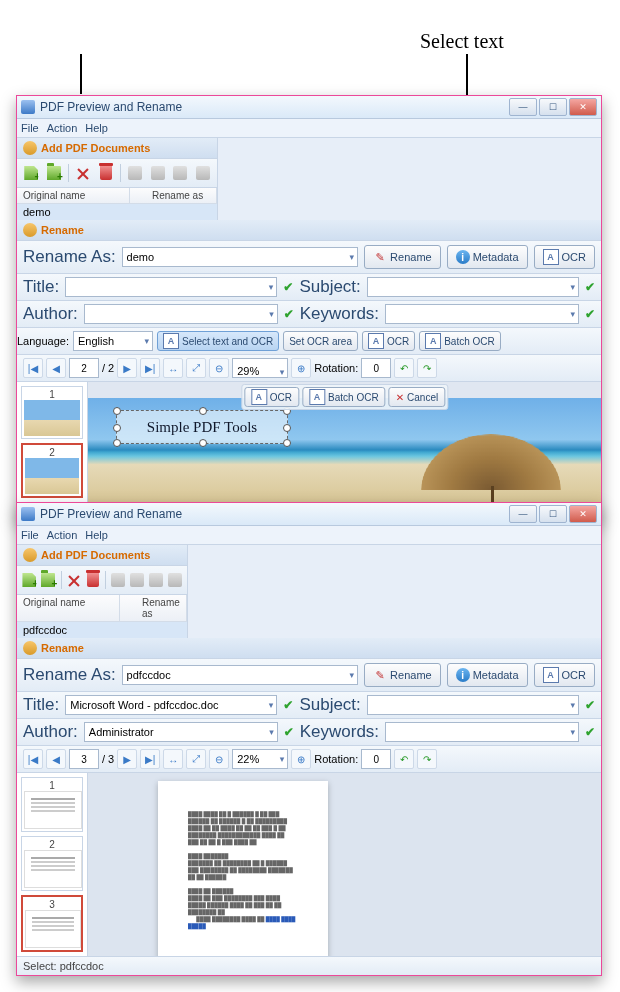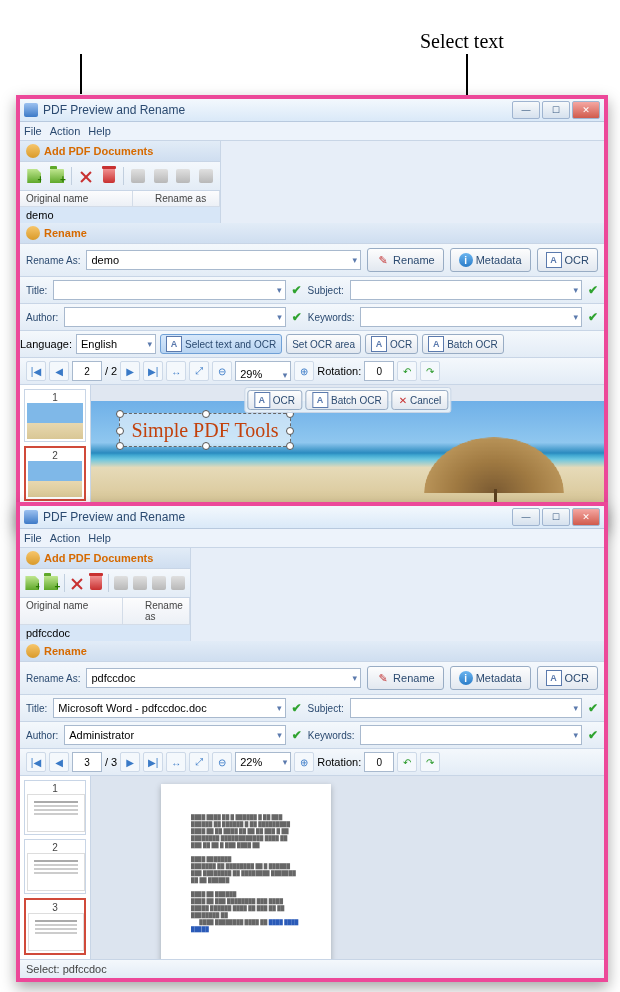--- a/index.html
+++ b/index.html
@@ -21,21 +21,21 @@
 }
 .callout-box {
   position: absolute;
   border: 3px solid #000;
   pointer-events: none;
 }
 .window {
   position: relative;
   width: 584px;
   margin: 0 auto;
-  border: 4px solid #ec4899;
+  border: 1px solid #ec4899;
   background: #eaf2fb;
   box-shadow: 0 6px 14px rgba(0,0,0,0.35);
 }
 .titlebar {
   height: 22px;
   background: linear-gradient(#f3f8fd,#dae9f8);
   display: flex;
   align-items: center;
   padding: 0 4px;
   border-bottom: 1px solid #b8c9de;
@@ -145,21 +145,21 @@
   background:#e7eef8;
 }
 .rename-row {
   background: linear-gradient(#f4f8fc,#e3ecf6);
   padding: 4px 6px;
   display:flex;
   align-items:center;
   gap:6px;
   border-bottom:1px solid #c8d5e6;
 }
-.rename-row label, .meta-row label { font-size:10px; color:#2b4a70; white-space:nowrap; }
+.rename-row label, .meta-row label { font-size:17px; color:#2b4a70; white-space:nowrap; }
 .combo {
   height:18px;
   border:1px solid #a8b9ce;
   background:#fff;
   font-size:11px;
   display:flex;
   align-items:center;
   padding:0 4px;
   position:relative;
 }
@@ -508,21 +508,21 @@
                   <span>Batch OCR</span>
                 </div>
             <div class="btn" style="height:18px;padding:0 6px;font-size:10px;">
                   <span style="color:#c83030;">✕</span>
                   <span>Cancel</span>
                 </div>
           </div>
           <div class="beach-bg"></div>
           <div class="umbrella"></div>
           <div class="select-frame" style="left:28px;top:28px;width:170px;height:32px;">
-            <span style="font-family:'Times New Roman',serif;font-size:20px;color:#c2410c;">Simple PDF Tools</span>
+            <span style="font-family:'Times New Roman',serif;font-size:15px;color:#0f172a;">Simple PDF Tools</span>
             <div class="handle" style="left:-4px;top:-4px;"></div>
             <div class="handle" style="right:-4px;top:-4px;"></div>
             <div class="handle" style="left:-4px;bottom:-4px;"></div>
             <div class="handle" style="right:-4px;bottom:-4px;"></div>
             <div class="handle" style="left:calc(50% - 3px);top:-4px;"></div>
             <div class="handle" style="left:calc(50% - 3px);bottom:-4px;"></div>
             <div class="handle" style="left:-4px;top:calc(50% - 3px);"></div>
             <div class="handle" style="right:-4px;top:calc(50% - 3px);"></div>
           </div>
         </div>

